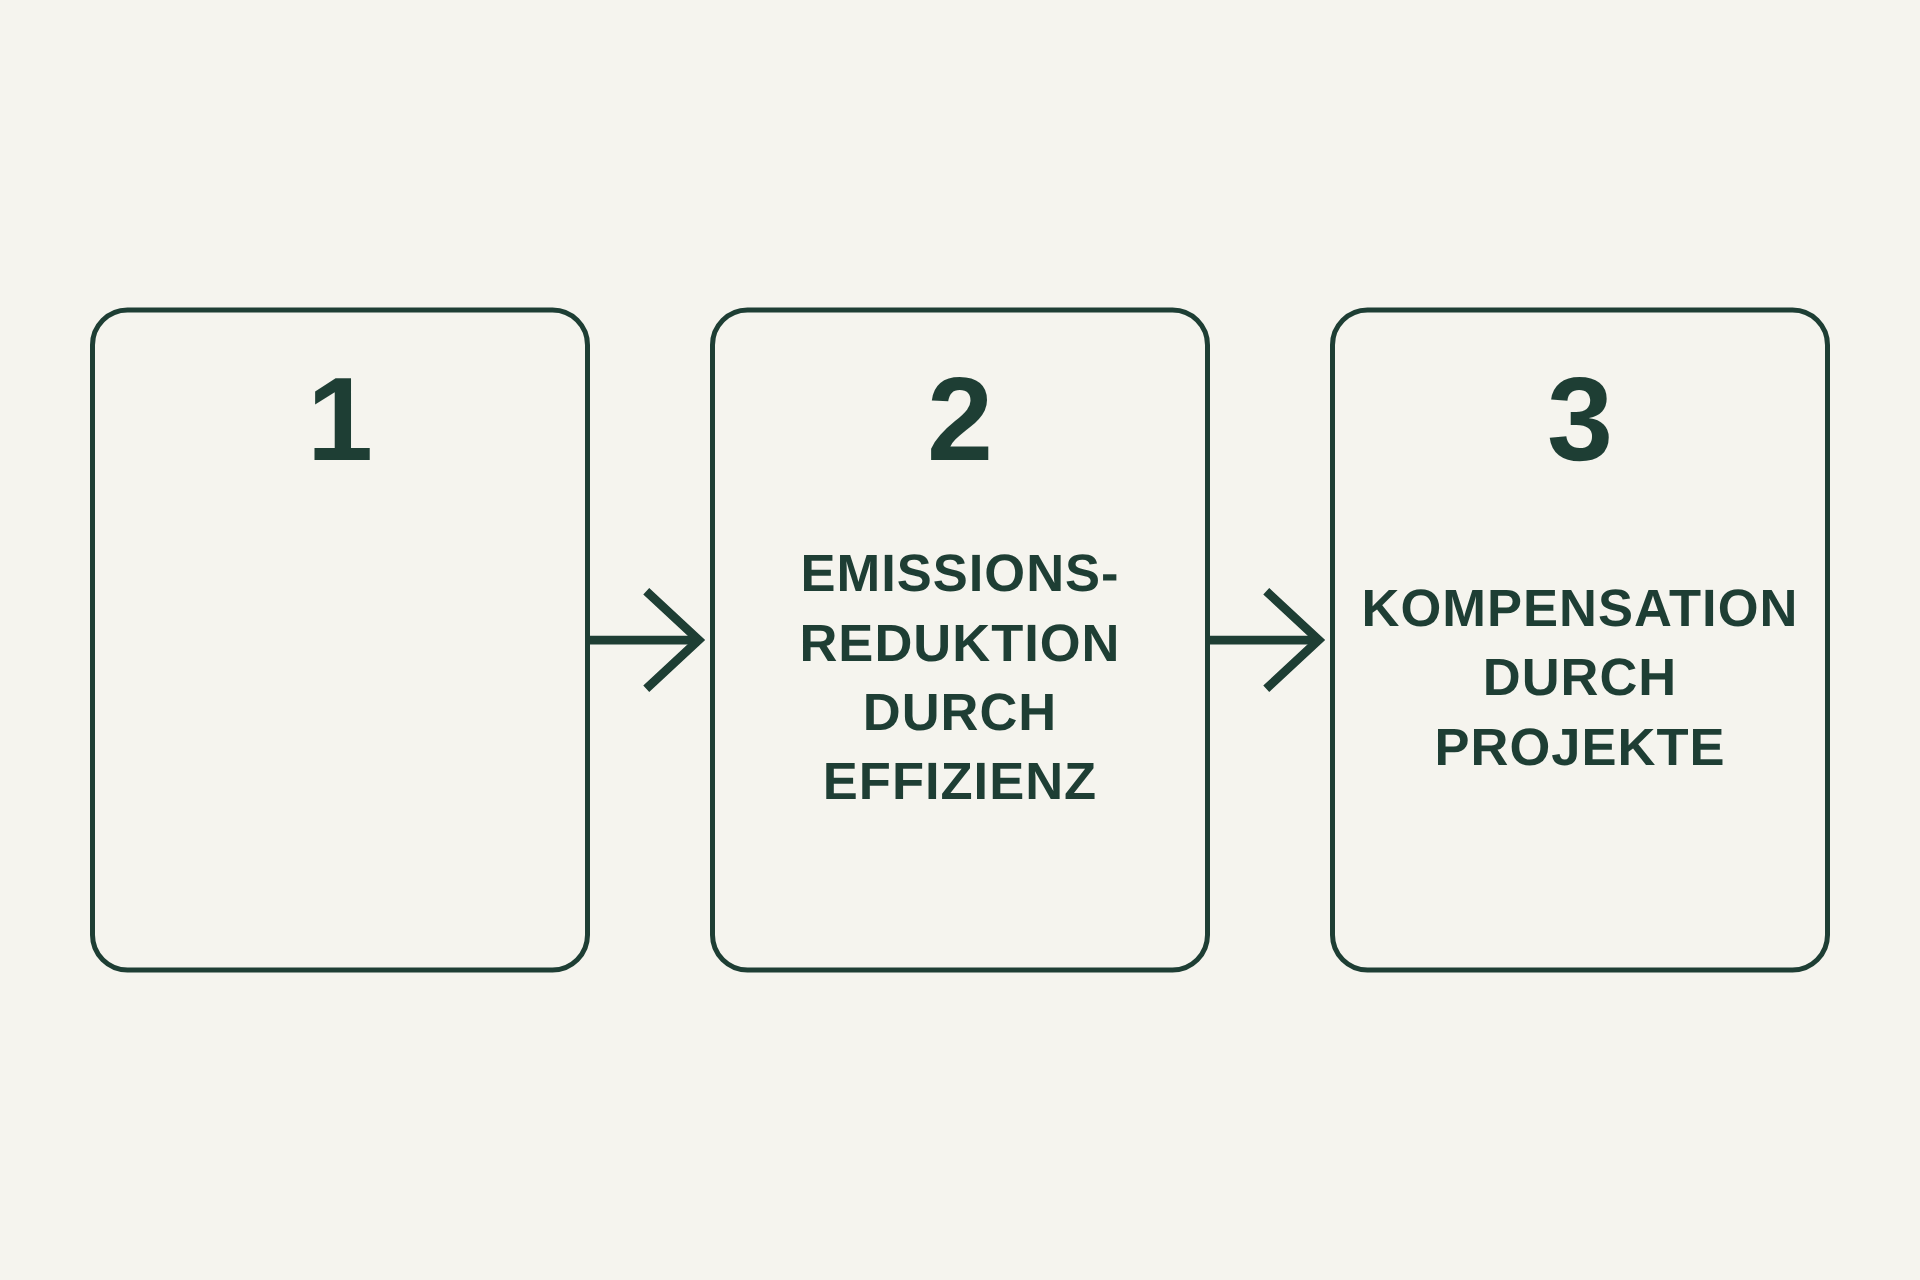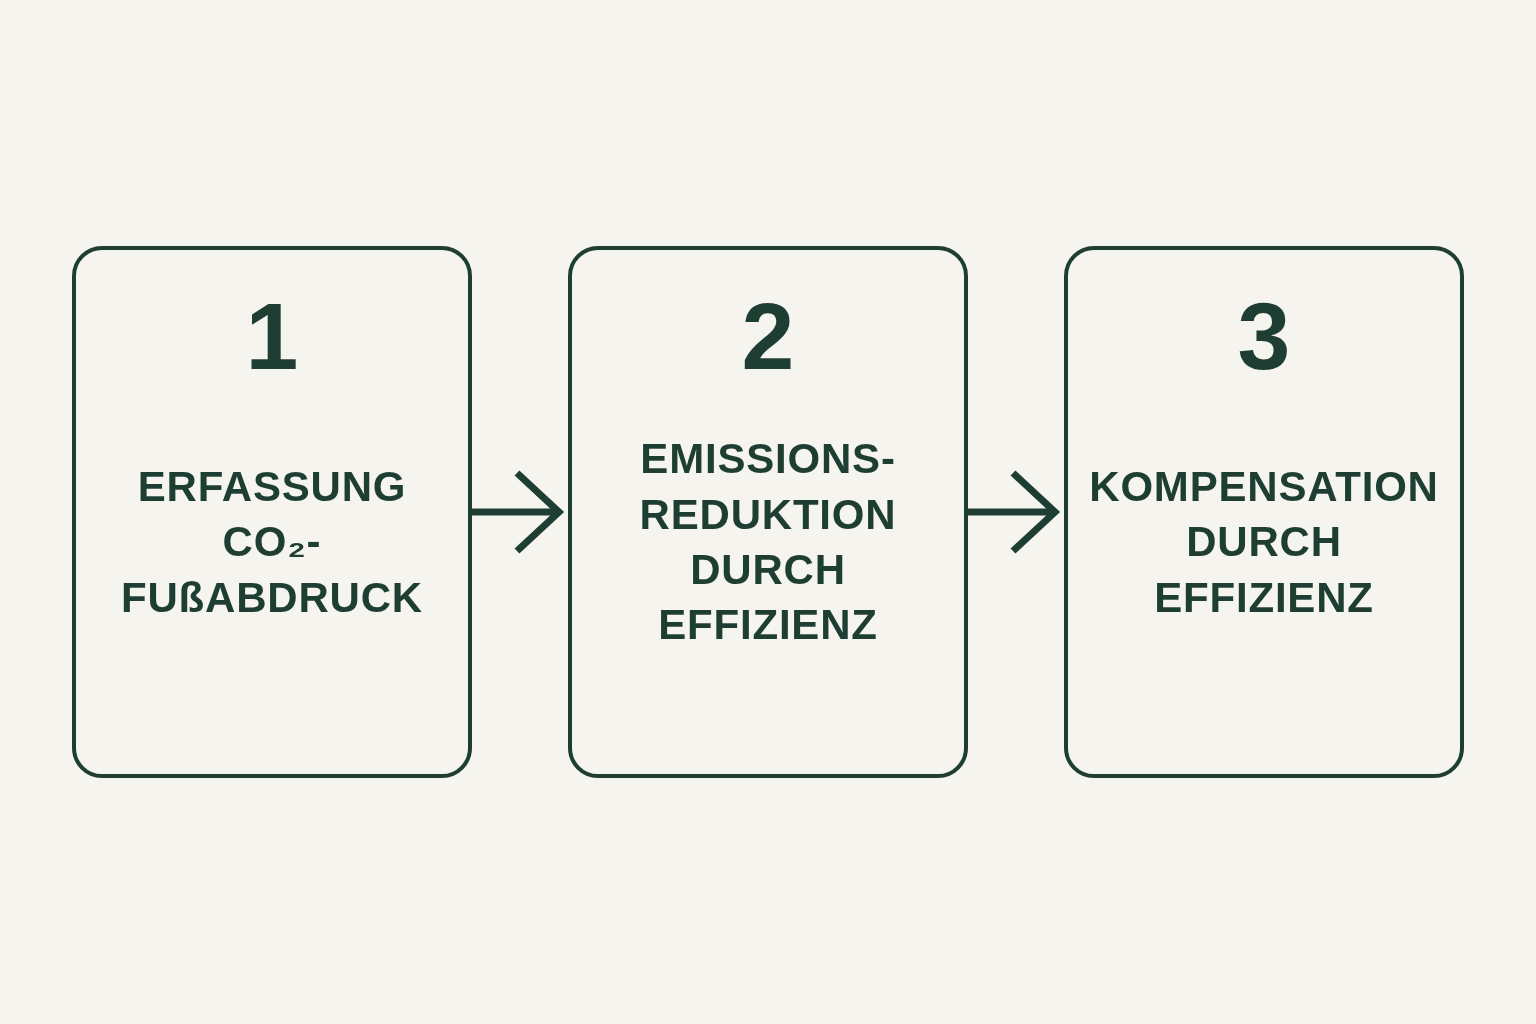--- a/index.html
+++ b/index.html
@@ -75,23 +75,20 @@
   }
 </style>
 </head>
 <body>
 
 <div class="diagram">
   <div class="steps-row">
 
     <div class="step-card">
       <div class="step-number">1</div>
-      <div class="step-label">ERFASSUNG
-CO₂-
-FUßABDRUCK</div>
     </div>
 
     <div class="arrow-gap">
       <svg width="96" height="90" viewBox="0 0 96 90">
         <line x1="0" y1="45" x2="86" y2="45" stroke="#1e3e34" stroke-width="7"></line>
         <polyline points="45,6 87,45 45,84" fill="none" stroke="#1e3e34" stroke-width="7" stroke-linejoin="miter"></polyline>
       </svg>
     </div>
 
     <div class="step-card">
@@ -106,17 +103,17 @@
       <svg width="96" height="90" viewBox="0 0 96 90">
         <line x1="0" y1="45" x2="86" y2="45" stroke="#1e3e34" stroke-width="7"></line>
         <polyline points="45,6 87,45 45,84" fill="none" stroke="#1e3e34" stroke-width="7" stroke-linejoin="miter"></polyline>
       </svg>
     </div>
 
     <div class="step-card">
       <div class="step-number">3</div>
       <div class="step-label">KOMPENSATION
 DURCH
-EFFIZIENZ</div>
+PROJEKTE</div>
     </div>
 
   </div>
 </div>
 
 </body></html>

